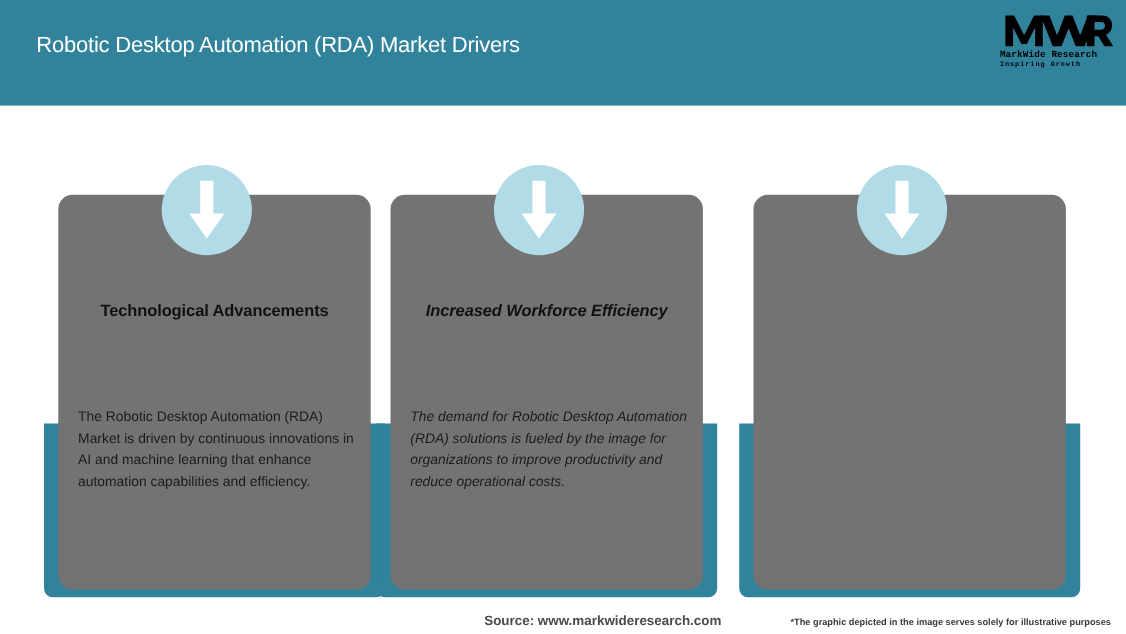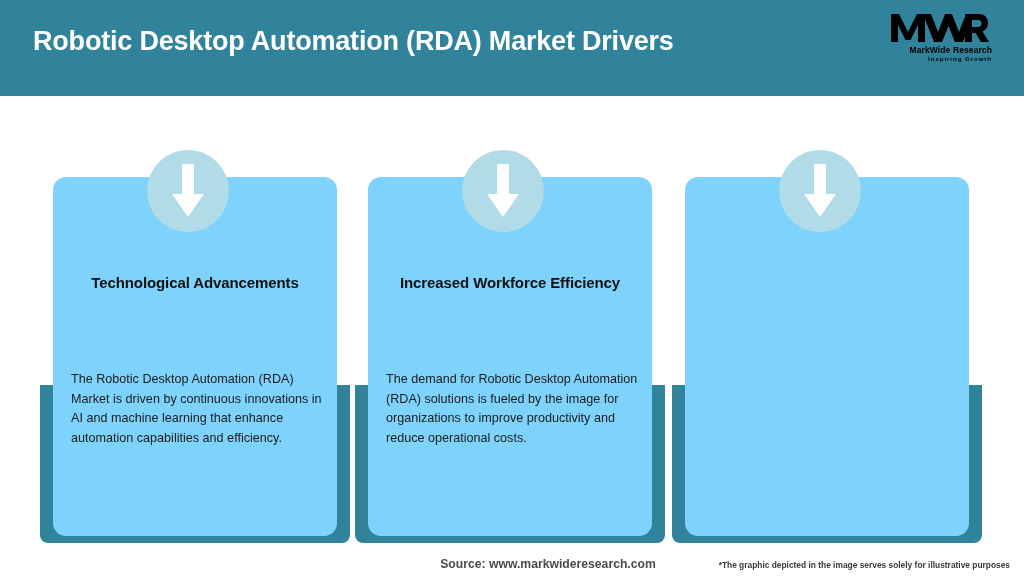--- a/index.html
+++ b/index.html
@@ -28,36 +28,37 @@
     top: 0;
     width: 1024px;
     height: 96px;
     background: #31839B;
   }
   #page-title {
     position: absolute;
     left: 33px;
     top: 24px;
     width: 760px;
-    font-size: 27px;
-    font-weight: bold;
+    font-size: 20px;
+    font-weight: normal;
     color: #FFFFFF;
     letter-spacing: -0.2px;
     line-height: 34px;
     white-space: nowrap;
   }
 
   
   #logo {
     position: absolute;
-    right: 32px;
+    right: 9px;
     top: 10px;
     width: 106px;
     height: 58px;
-    text-align: right;
+    text-align: left;
+    font-family: Liberation Mono, monospace;
   }
   #logo-mark {
     display: block;
     margin: 0 auto;
   }
   #logo-name {
     display: block;
     font-size: 8.5px;
     font-weight: bold;
     color: #000000;
@@ -75,42 +76,42 @@
   }
 
   
   .card-block {
     position: absolute;
     top: 150px;
     width: 310px;
     height: 396px;
   }
   #card-0 { left: 40px; }
-  #card-1 { left: 355px; }
+  #card-1 { left: 342px; font-style: italic; }
   #card-2 { left: 672px; }
 
   
   .frame {
     position: absolute;
     left: 0;
     top: 235px;
     width: 310px;
     height: 158px;
     background: #31839B;
     border-bottom-left-radius: 8px;
     border-bottom-right-radius: 8px;
   }
 
   .card {
     position: absolute;
     left: 13px;
     top: 27px;
     width: 284px;
     height: 359px;
-    background: #7dd3fc;
+    background: #737373;
     border-radius: 13px;
   }
 
   
   .arrow-badge {
     position: absolute;
     left: 107px;
     top: 0px;
     width: 82px;
     height: 82px;

